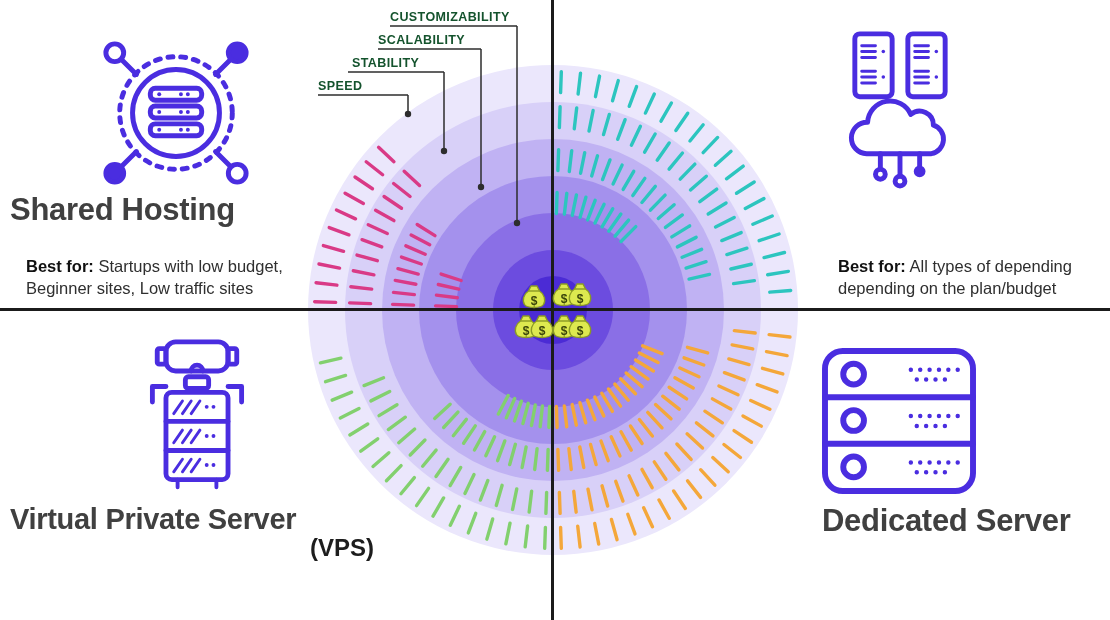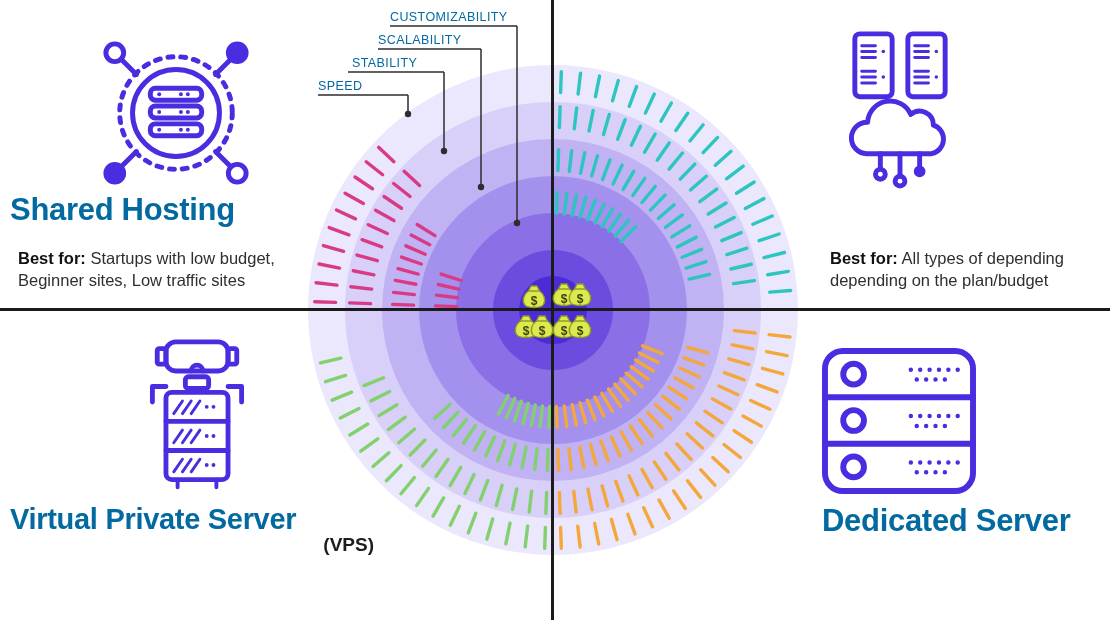--- a/index.html
+++ b/index.html
@@ -1,25 +1,25 @@
 <!DOCTYPE html>
 <html><head>
 <meta charset="utf-8">
 <style>
   html,body{margin:0;padding:0;background:#fff}
   .stage{position:relative;width:1110px;height:620px;background:#ffffff;overflow:hidden;
          font-family:"Liberation Sans",sans-serif;}
   svg.layer{position:absolute;left:0;top:0}
   .vline{position:absolute;left:551px;top:0;width:3px;height:620px;background:#1b1b1b}
   .hline{position:absolute;left:0;top:308px;width:1110px;height:3px;background:#1b1b1b}
-  .ring-label{position:absolute;font-size:12.5px;font-weight:400;color:#0369a1;letter-spacing:.4px;white-space:nowrap}
-  .title{position:absolute;margin:0;font-size:31px;font-weight:800;color:#0369a1;letter-spacing:-.3px;white-space:nowrap}
-  .desc{position:absolute;margin:8px;font-size:16.5px;line-height:1.32;color:#2f2f2f}
+  .ring-label{position:absolute;font-size:12.5px;font-weight:700;color:#14532d;letter-spacing:.4px;white-space:nowrap}
+  .title{position:absolute;margin:0;font-size:31px;font-weight:800;color:#404040;letter-spacing:-.3px;white-space:nowrap}
+  .desc{position:absolute;margin:16px;font-size:16.5px;line-height:1.32;color:#2f2f2f}
   .desc b{font-weight:700;color:#111}
-  .abbrev{position:absolute;font-size:19px;font-weight:800;color:#1d1d1d}
+  .abbrev{position:absolute;font-size:24px;font-weight:800;color:#1d1d1d}
   .icon{position:absolute}
   .tl-icon{left:92px;top:34px}
   .tl-title{left:10px;top:192px}
   .tl-desc{left:10px;top:240px;width:312px}
   .tr-icon{left:840px;top:28px}
   .tr-title{left:822px;top:192px}
   .tr-desc{left:822px;top:240px;width:268px}
   .bl-icon{left:138px;top:338px}
   .bl-title{left:10px;top:503px;font-size:29px}
   .bl-abbrev{left:10px;top:534px;width:364px;text-align:right}

